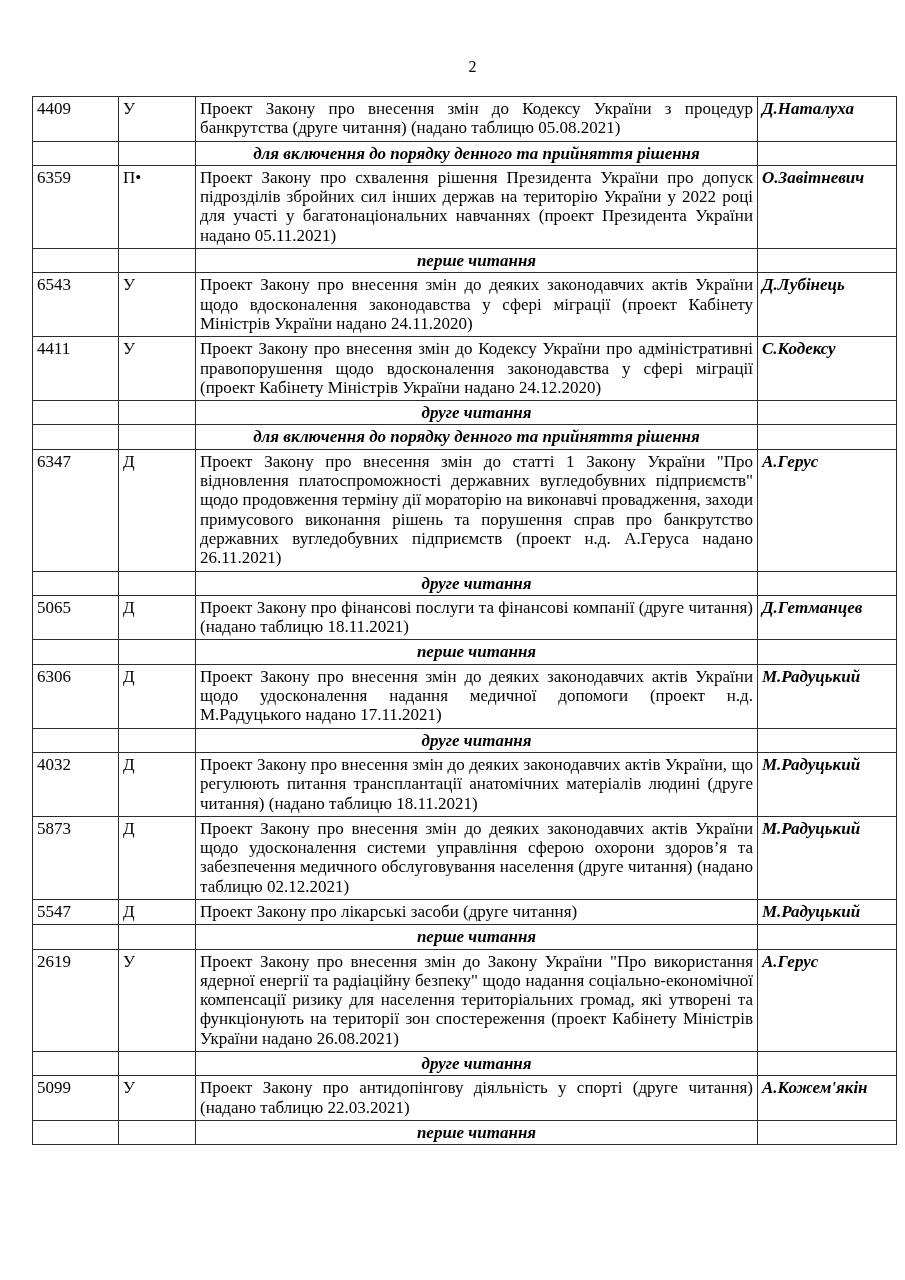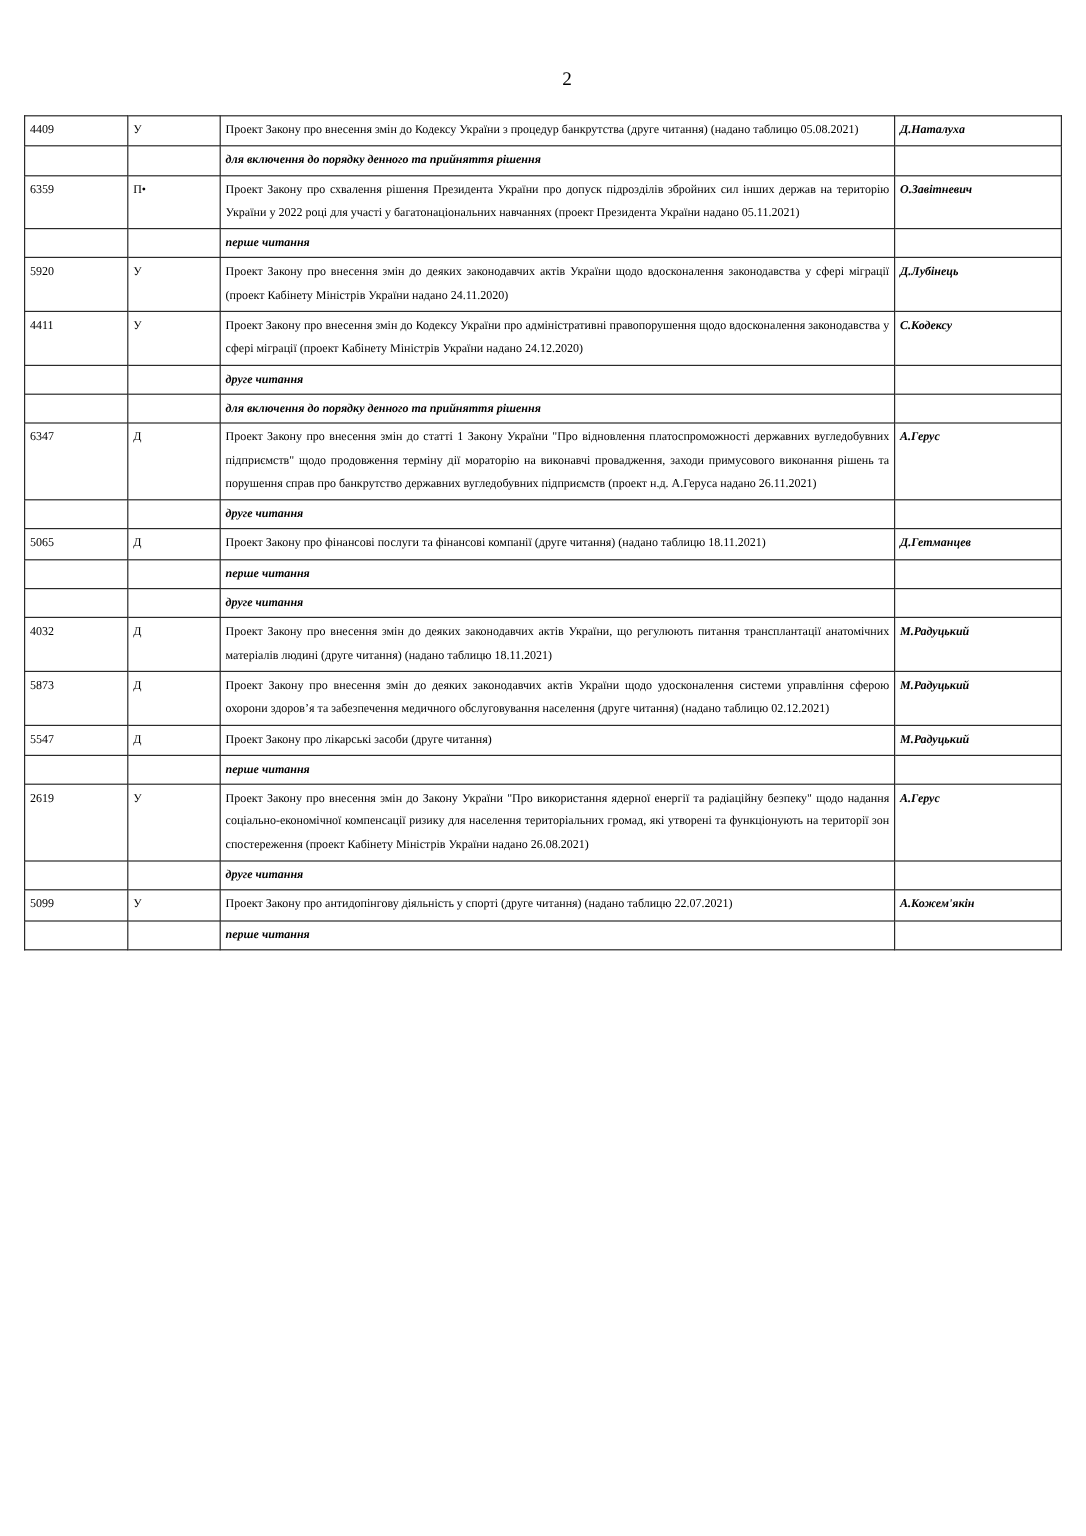--- a/index.html
+++ b/index.html
@@ -20,25 +20,25 @@
       top: 57px;
       left: 0;
       width: 945px;
       text-align: center;
       font-size: 16px;
       line-height: 20px;
     }
     table.agenda {
       position: absolute;
       top: 96px;
-      left: 20px;
+      left: 32px;
       width: 864px;
       border-collapse: collapse;
       table-layout: fixed;
-      font-size: 10px;
+      font-size: 17px;
       line-height: 19.3px;
     }
     table.agenda td {
       border: 1px solid #2a2a2a;
       vertical-align: top;
       padding: 2px 4px 3px 4px;
     }
     col.c-num { width: 86px; }
     col.c-type { width: 77px; }
     col.c-desc { width: 562px; }
@@ -50,21 +50,21 @@
     td.resp {
       font-style: italic;
       white-space: nowrap;
       font-weight: bold;
     }
     tr.section td {
       padding-top: 2px;
       padding-bottom: 2px;
     }
     td.section-title {
-      text-align: left;
+      text-align: center;
       font-style: italic;
       font-weight: bold;
     }
   </style>
 </head>
 <body>
 
 <div class="page-number">2</div>
 
 <table class="agenda">
@@ -97,21 +97,21 @@
   </tr>
 
   <tr class="section">
     <td></td>
     <td></td>
     <td class="section-title">перше читання</td>
     <td></td>
   </tr>
 
   <tr>
-    <td class="num">5920</td>
+    <td class="num">6543</td>
     <td class="type">У</td>
     <td class="desc">Проект Закону про внесення змін до деяких законодавчих актів України щодо вдосконалення законодавства у сфері міграції (проект Кабінету Міністрів України надано 24.11.2020)</td>
     <td class="resp">Д.Лубінець</td>
   </tr>
 
   <tr>
     <td class="num">4411</td>
     <td class="type">У</td>
     <td class="desc">Проект Закону про внесення змін до Кодексу України про адміністративні правопорушення щодо вдосконалення законодавства у сфері міграції (проект Кабінету Міністрів України надано 24.12.2020)</td>
     <td class="resp">С.Кодексу</td>
@@ -153,20 +153,26 @@
     <td class="resp">Д.Гетманцев</td>
   </tr>
 
   <tr class="section">
     <td></td>
     <td></td>
     <td class="section-title">перше читання</td>
     <td></td>
   </tr>
 
+  <tr>
+    <td class="num">6306</td>
+    <td class="type">Д</td>
+    <td class="desc">Проект Закону про внесення змін до деяких законодавчих актів України щодо удосконалення надання медичної допомоги (проект н.д. М.Радуцького надано 17.11.2021)</td>
+    <td class="resp">М.Радуцький</td>
+  </tr>
 
   <tr class="section">
     <td></td>
     <td></td>
     <td class="section-title">друге читання</td>
     <td></td>
   </tr>
 
   <tr>
     <td class="num">4032</td>
@@ -207,21 +213,21 @@
   <tr class="section">
     <td></td>
     <td></td>
     <td class="section-title">друге читання</td>
     <td></td>
   </tr>
 
   <tr>
     <td class="num">5099</td>
     <td class="type">У</td>
-    <td class="desc">Проект Закону про антидопінгову діяльність у спорті (друге читання) (надано таблицю 22.07.2021)</td>
+    <td class="desc">Проект Закону про антидопінгову діяльність у спорті (друге читання) (надано таблицю 22.03.2021)</td>
     <td class="resp">А.Кожем'якін</td>
   </tr>
 
   <tr class="section">
     <td></td>
     <td></td>
     <td class="section-title">перше читання</td>
     <td></td>
   </tr>
 </tbody>

